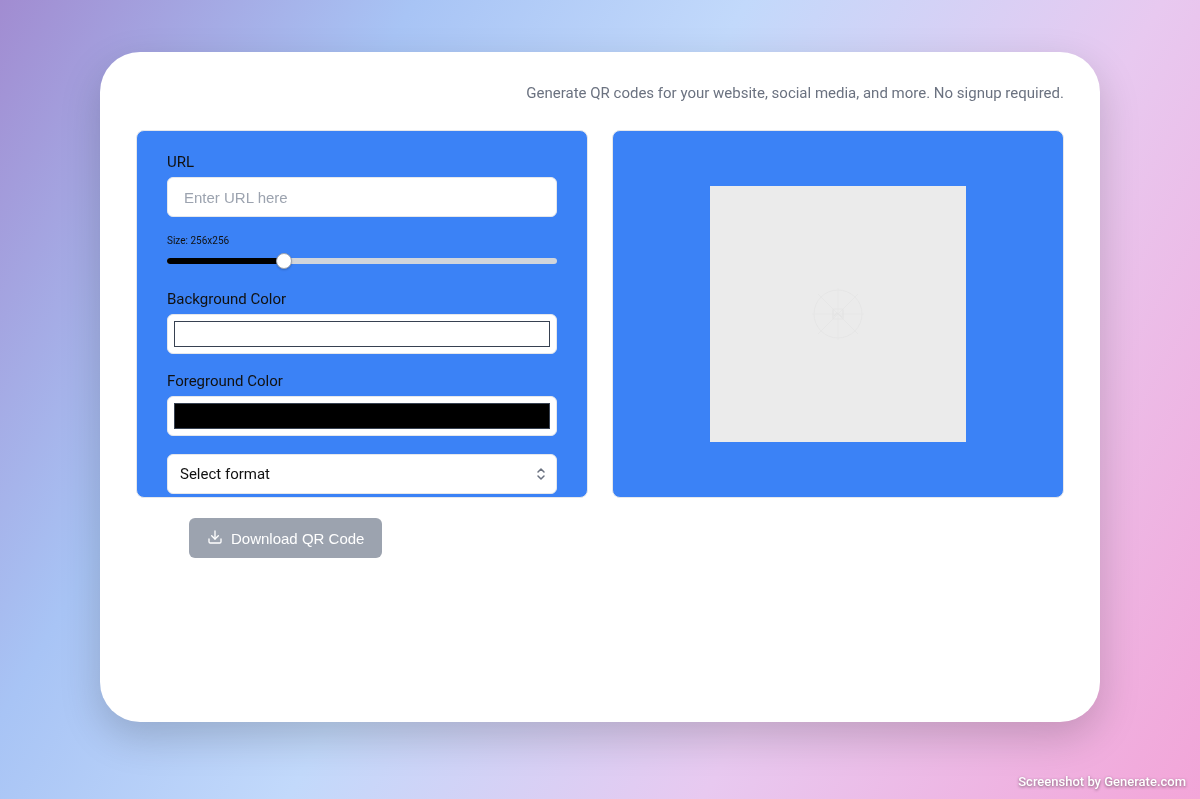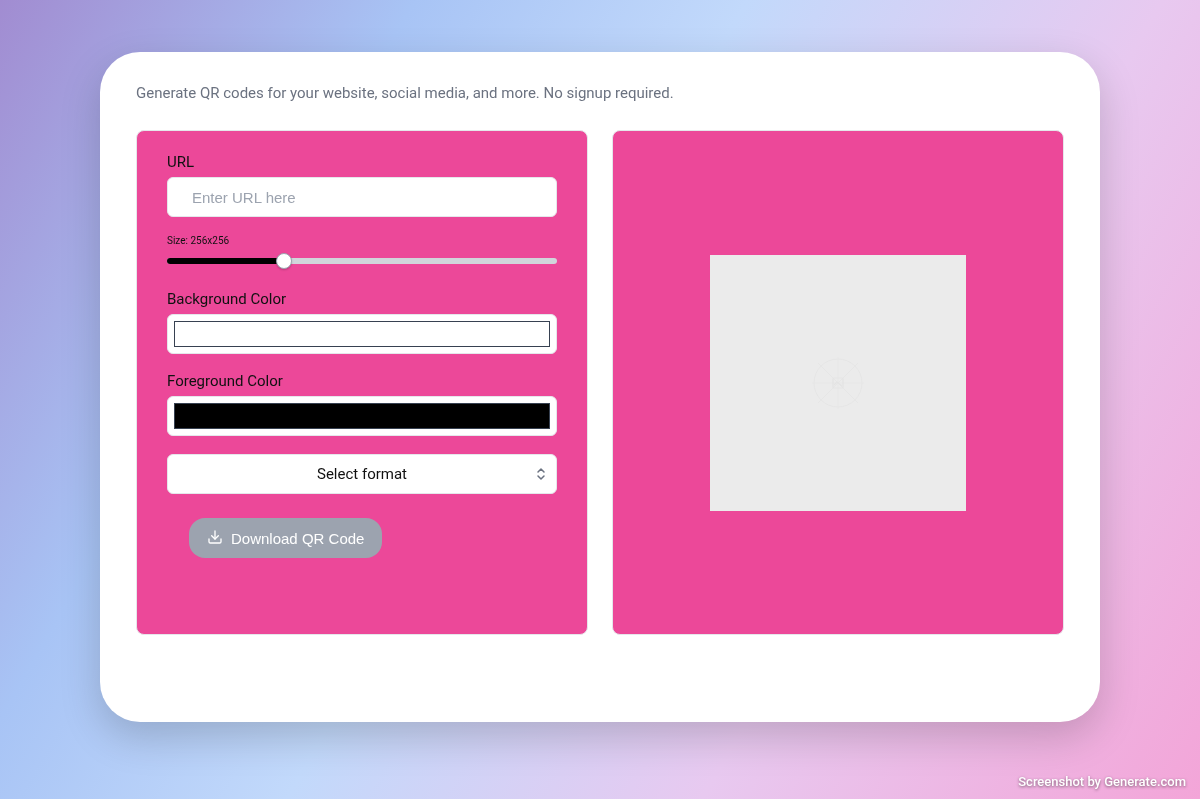--- a/index.html
+++ b/index.html
@@ -22,47 +22,48 @@
   .title {
     font-size: 30px;
     font-weight: 700;
     color: #111;
     margin-bottom: 4px;
   }
   .subtitle {
     font-size: 15px;
     color: #6b7280;
     margin-bottom: 28px;
+    text-align: right;
   }
   .panels {
     display: flex;
     gap: 24px;
   }
   .panel {
     flex: 0 0 452px;
-    height: 505px;
+    height: 368px;
     border: 1px solid #e5e7eb;
     border-radius: 8px;
-    background: #ec4899;
+    background: #3b82f6;
     padding: 22px 30px;
   }
   .panel.preview {
     display: flex;
     align-items: center;
     justify-content: center;
     padding: 0;
   }
   .field-group { margin-bottom: 18px; }
   .field-label { font-size: 15px; color: #111; margin-bottom: 6px; display: block; }
   .text-input {
     width: 100%;
     height: 40px;
     border: 1px solid #e5e7eb;
     border-radius: 6px;
-    padding: 0 24px;
+    padding: 0 16px;
     font-size: 15px;
     color: #111;
     background: #fff;
   }
   .text-input::placeholder { color: #9ca3af; }
   .size-label { font-size: 10px; color: #111; margin-bottom: 4px; }
   .slider-wrap { position: relative; height: 22px; display:flex; align-items:center; }
   .slider-track {
     position: relative;
     width: 100%;
@@ -107,41 +108,40 @@
     height: 40px;
     border: 1px solid #e5e7eb;
     border-radius: 6px;
     background: #fff;
     display: flex;
     align-items: center;
     padding: 0 12px;
     font-size: 15px;
     color: #111;
     cursor: pointer;
-    justify-content: center;
   }
   .select-arrows {
     position: absolute;
     right: 10px;
     top: 50%;
     transform: translateY(-50%);
     width: 10px;
     height: 16px;
     color: #6b7280;
   }
   .download-btn {
     display: inline-flex;
     align-items: center;
     gap: 8px;
     height: 40px;
     padding: 0 18px;
     background: #9ca3af;
     color: #fff;
     border: none;
-    border-radius: 16px;
+    border-radius: 6px;
     font-size: 15px;
     font-weight: 500;
     cursor: pointer;
     margin-left: 22px;
     margin-top: 6px;
   }
   .download-btn svg { width: 16px; height: 16px; }
   .qr-placeholder {
     width: 256px;
     height: 256px;

